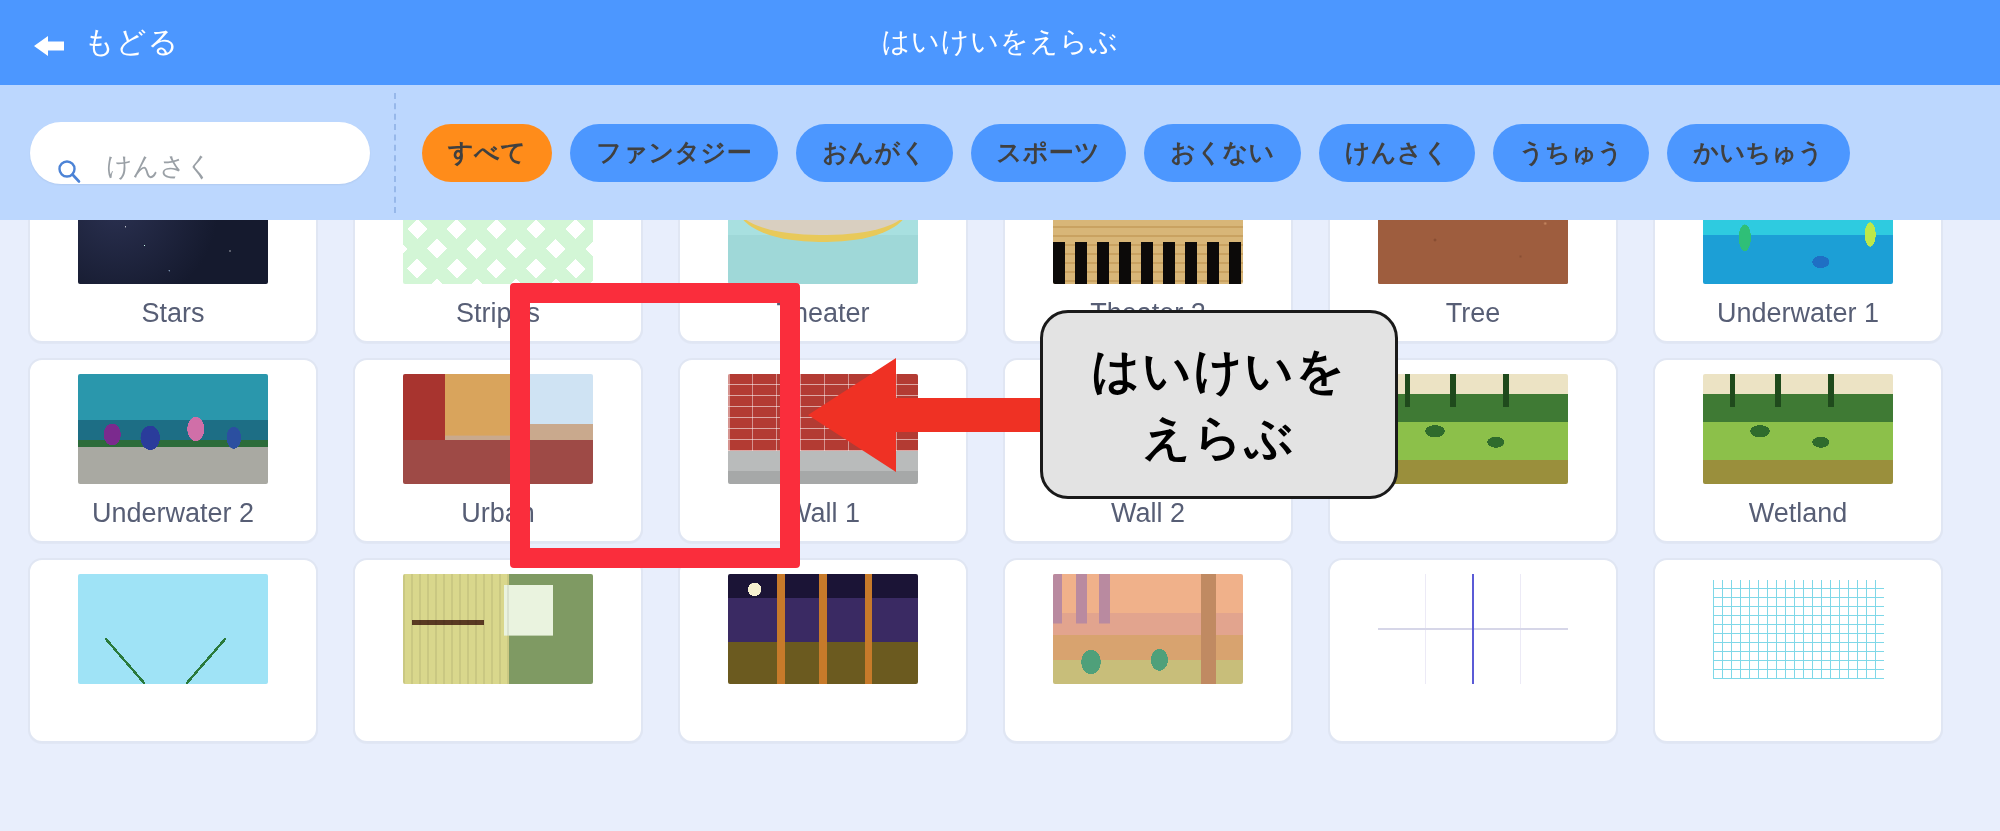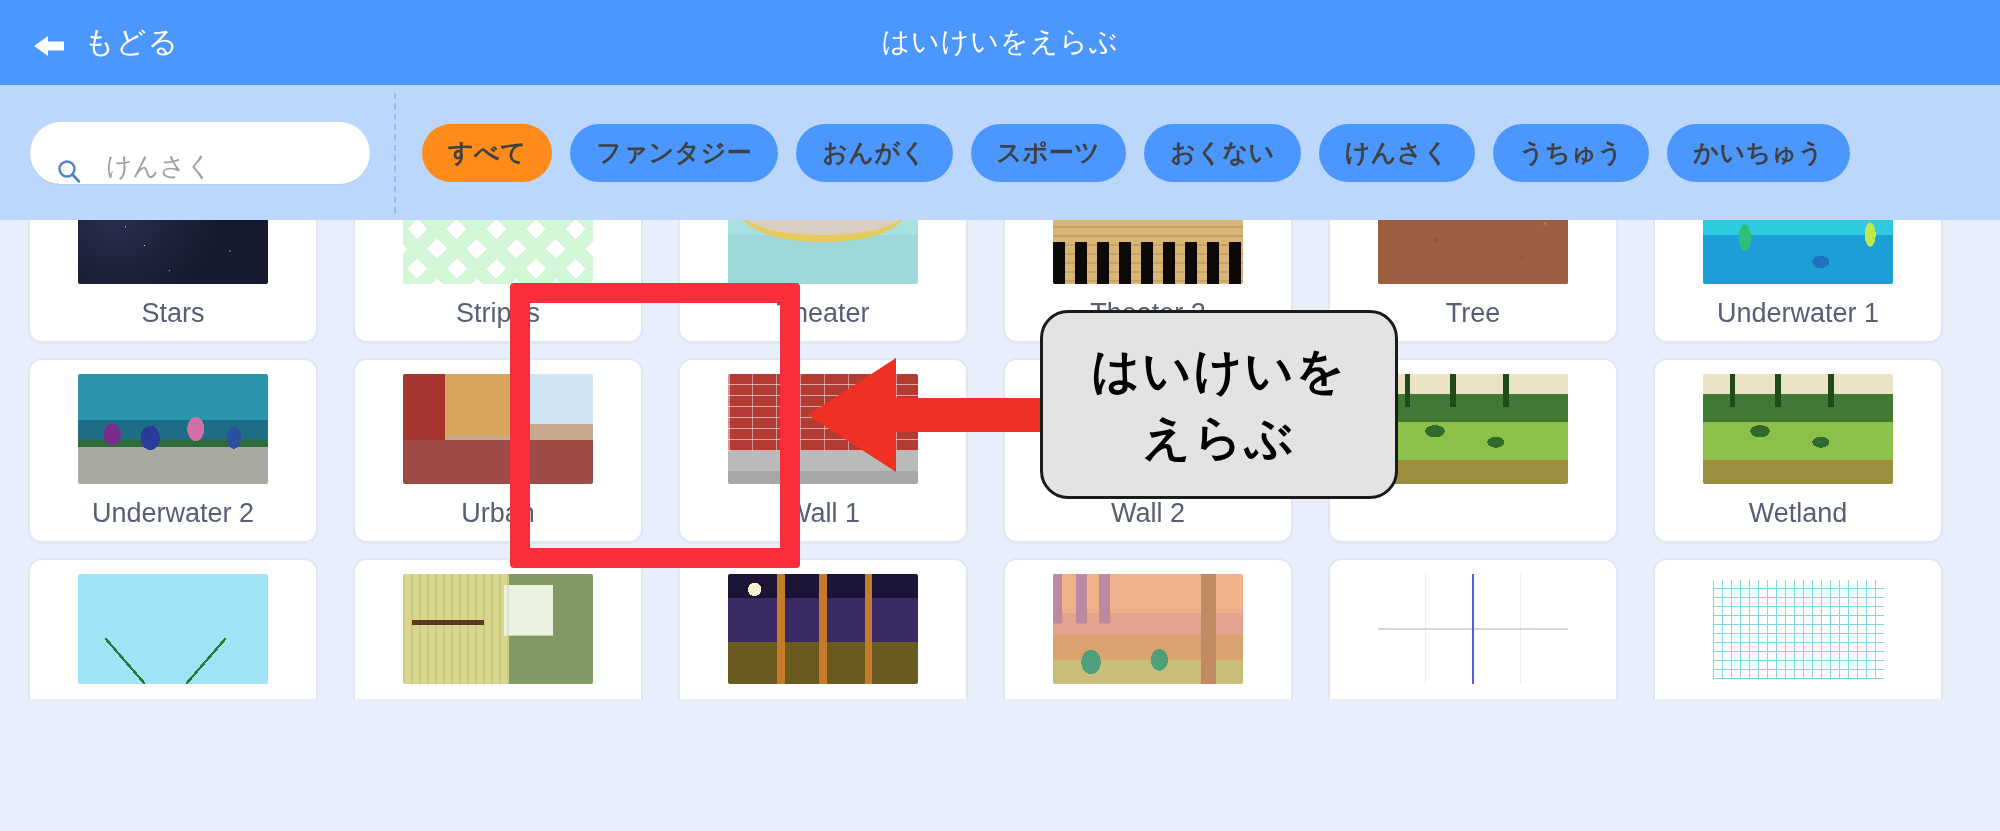--- a/index.html
+++ b/index.html
@@ -66,21 +66,21 @@
     background: #4c97ff; color: #404040;
     font-size: 25px; font-weight: bold;
     display: flex; align-items: center; justify-content: center;
     white-space: nowrap; cursor: pointer; user-select: none;
     letter-spacing: .5px;
   }
   .chip.selected { background: #ff8c1a; }
 
   
   .grid-area {
-    position: absolute; top: 220px; left: 0; width: 2000px; height: 479px;
+    position: absolute; top: 220px; left: 0; width: 2000px; height: 611px;
     background: #e8eefc;
     overflow: hidden;
   }
   .row {
     position: absolute; left: 0; width: 2000px;
     display: flex; gap: 35px; padding-left: 28px;
   }
   .row-1 { top: -62px; }
   .row-2 { top: 138px; }
   .row-3 { top: 338px; }

